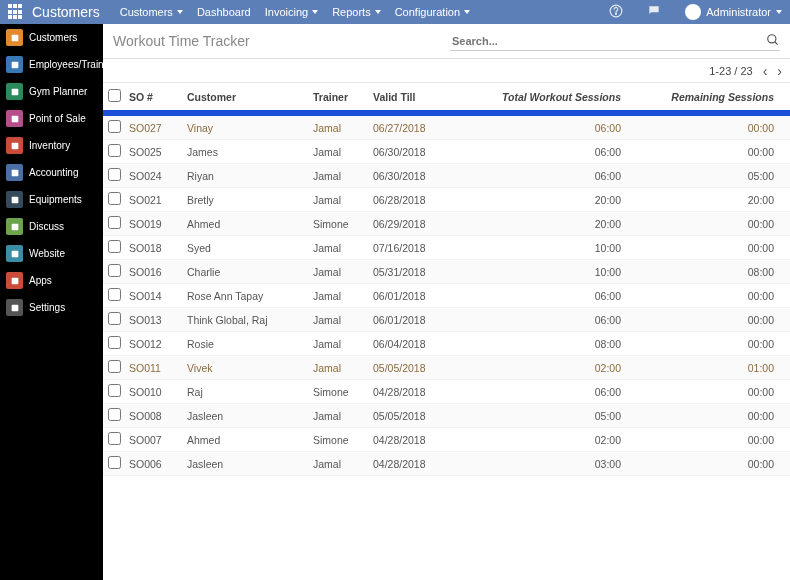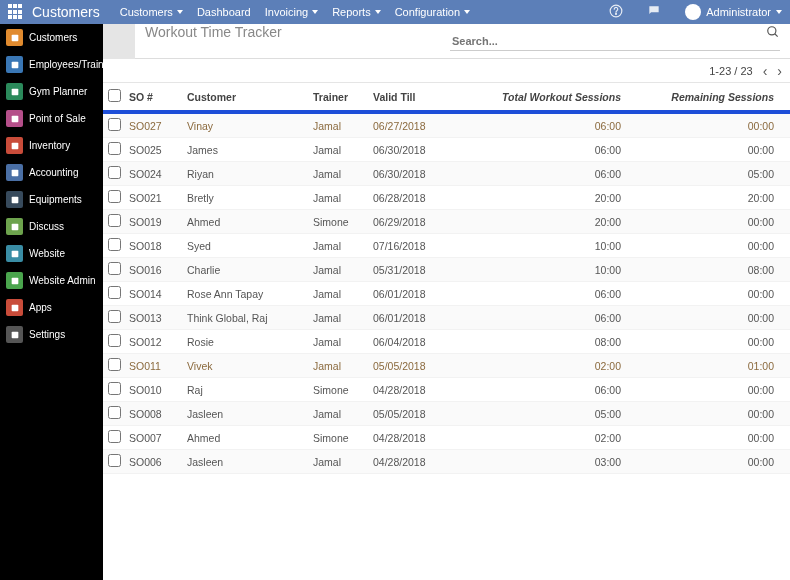--- a/index.html
+++ b/index.html
@@ -15,31 +15,31 @@
   .top-right { margin-left: auto; display: flex; align-items: flex-start; gap: 24px; }
   .avatar { width: 16px; height: 16px; border-radius: 50%; background: #fff; display: inline-block; }
   .admin { display: flex; align-items: center; gap: 5px; cursor: pointer; }
 
   .sidebar { position: absolute; left: 0; top: 24px; bottom: 0; width: 103px; background: #000; color: #fff; overflow-y: auto; }
   .side-item { display: flex; align-items: center; gap: 6px; padding: 5px 6px; cursor: pointer; font-size: 10px; }
   .side-icon { width: 17px; height: 17px; flex-shrink: 0; border-radius: 2px; display:flex; align-items:center; justify-content:center; }
   .side-icon svg { width: 10px; height: 10px; fill: #fff; }
 
   .main { position: absolute; left: 103px; top: 24px; right: 0; bottom: 0; background: #e5e5e5; }
-  .main-head { height: 35px; background: #fff; display: flex; padding: 0 10px; border-bottom: 1px solid #ddd; margin-left: 32px; }
+  .main-head { height: 35px; background: #fff; display: flex; align-items: center; padding: 0 10px; border-bottom: 1px solid #ddd; }
   .page-title { color: #888; font-size: 14px; }
   .search-wrap { margin-left: auto; display: flex; align-items: center; width: 330px; position: relative; }
   .search-input { flex: 1; border: none; border-bottom: 1px solid #ccc; padding: 3px 20px 3px 2px; font-size: 11px; outline: none; font-weight: bold; }
   .search-icon { position: absolute; right: 0; top: 1px; cursor: pointer; }
   .pager-row { height: 24px; background: #fff; display: flex; align-items: center; justify-content: flex-end; padding-right: 8px; gap: 10px; border-bottom: 1px solid #e5e5e5; font-size: 11px; color: #444; }
   .pager-arrow { cursor: pointer; font-size: 14px; color: #555; }
 
   .table-wrap { background: #fff; overflow: auto; height: calc(100% - 59px); }
   table { width: 100%; border-collapse: collapse; table-layout: fixed; }
-  th { background: #fff; text-align: left; font-weight: 600; font-size: 10.5px; padding: 6px 4px; border-bottom: 4px solid #1d4ed8; color: #444; }
+  th { background: #fff; text-align: left; font-weight: 600; font-size: 10.5px; padding: 6px 4px; border-bottom: 6px solid #1d4ed8; color: #444; }
   td { padding: 4px 4px; font-size: 10.5px; border-bottom: 1px solid #f2f2f2; color: #555; }
   tbody tr:nth-child(odd) { background: #fafafa; }
   .chk { width: 22px; text-align: center; }
   input[type=checkbox] { cursor: pointer; }
   .col-so { width: 58px; }
   .col-cust { width: 126px; }
   .col-trainer { width: 60px; }
   .col-valid { width: 96px; }
   .col-total { width: 160px; text-align: right; }
   .col-remain { text-align: right; padding-right: 16px; }
@@ -171,28 +171,20 @@
       </span>
       <span>Discuss</span>
     </div>
     <div class="side-item">
       <span class="side-icon" style="background: rgb(58, 141, 165);">
         <svg viewBox="0 0 24 24">
           <rect x="4" y="4" width="16" height="16" rx="2"></rect>
         </svg>
       </span>
       <span>Website</span>
-    </div>
-    <div class="side-item">
-      <span class="side-icon" style="background: rgb(74, 165, 77);">
-        <svg viewBox="0 0 24 24">
-          <rect x="4" y="4" width="16" height="16" rx="2"></rect>
-        </svg>
-      </span>
-      <span>Website Admin</span>
     </div>
     <div class="side-item">
       <span class="side-icon" style="background: rgb(201, 76, 58);">
         <svg viewBox="0 0 24 24">
           <rect x="4" y="4" width="16" height="16" rx="2"></rect>
         </svg>
       </span>
       <span>Apps</span>
     </div>
     <div class="side-item">

